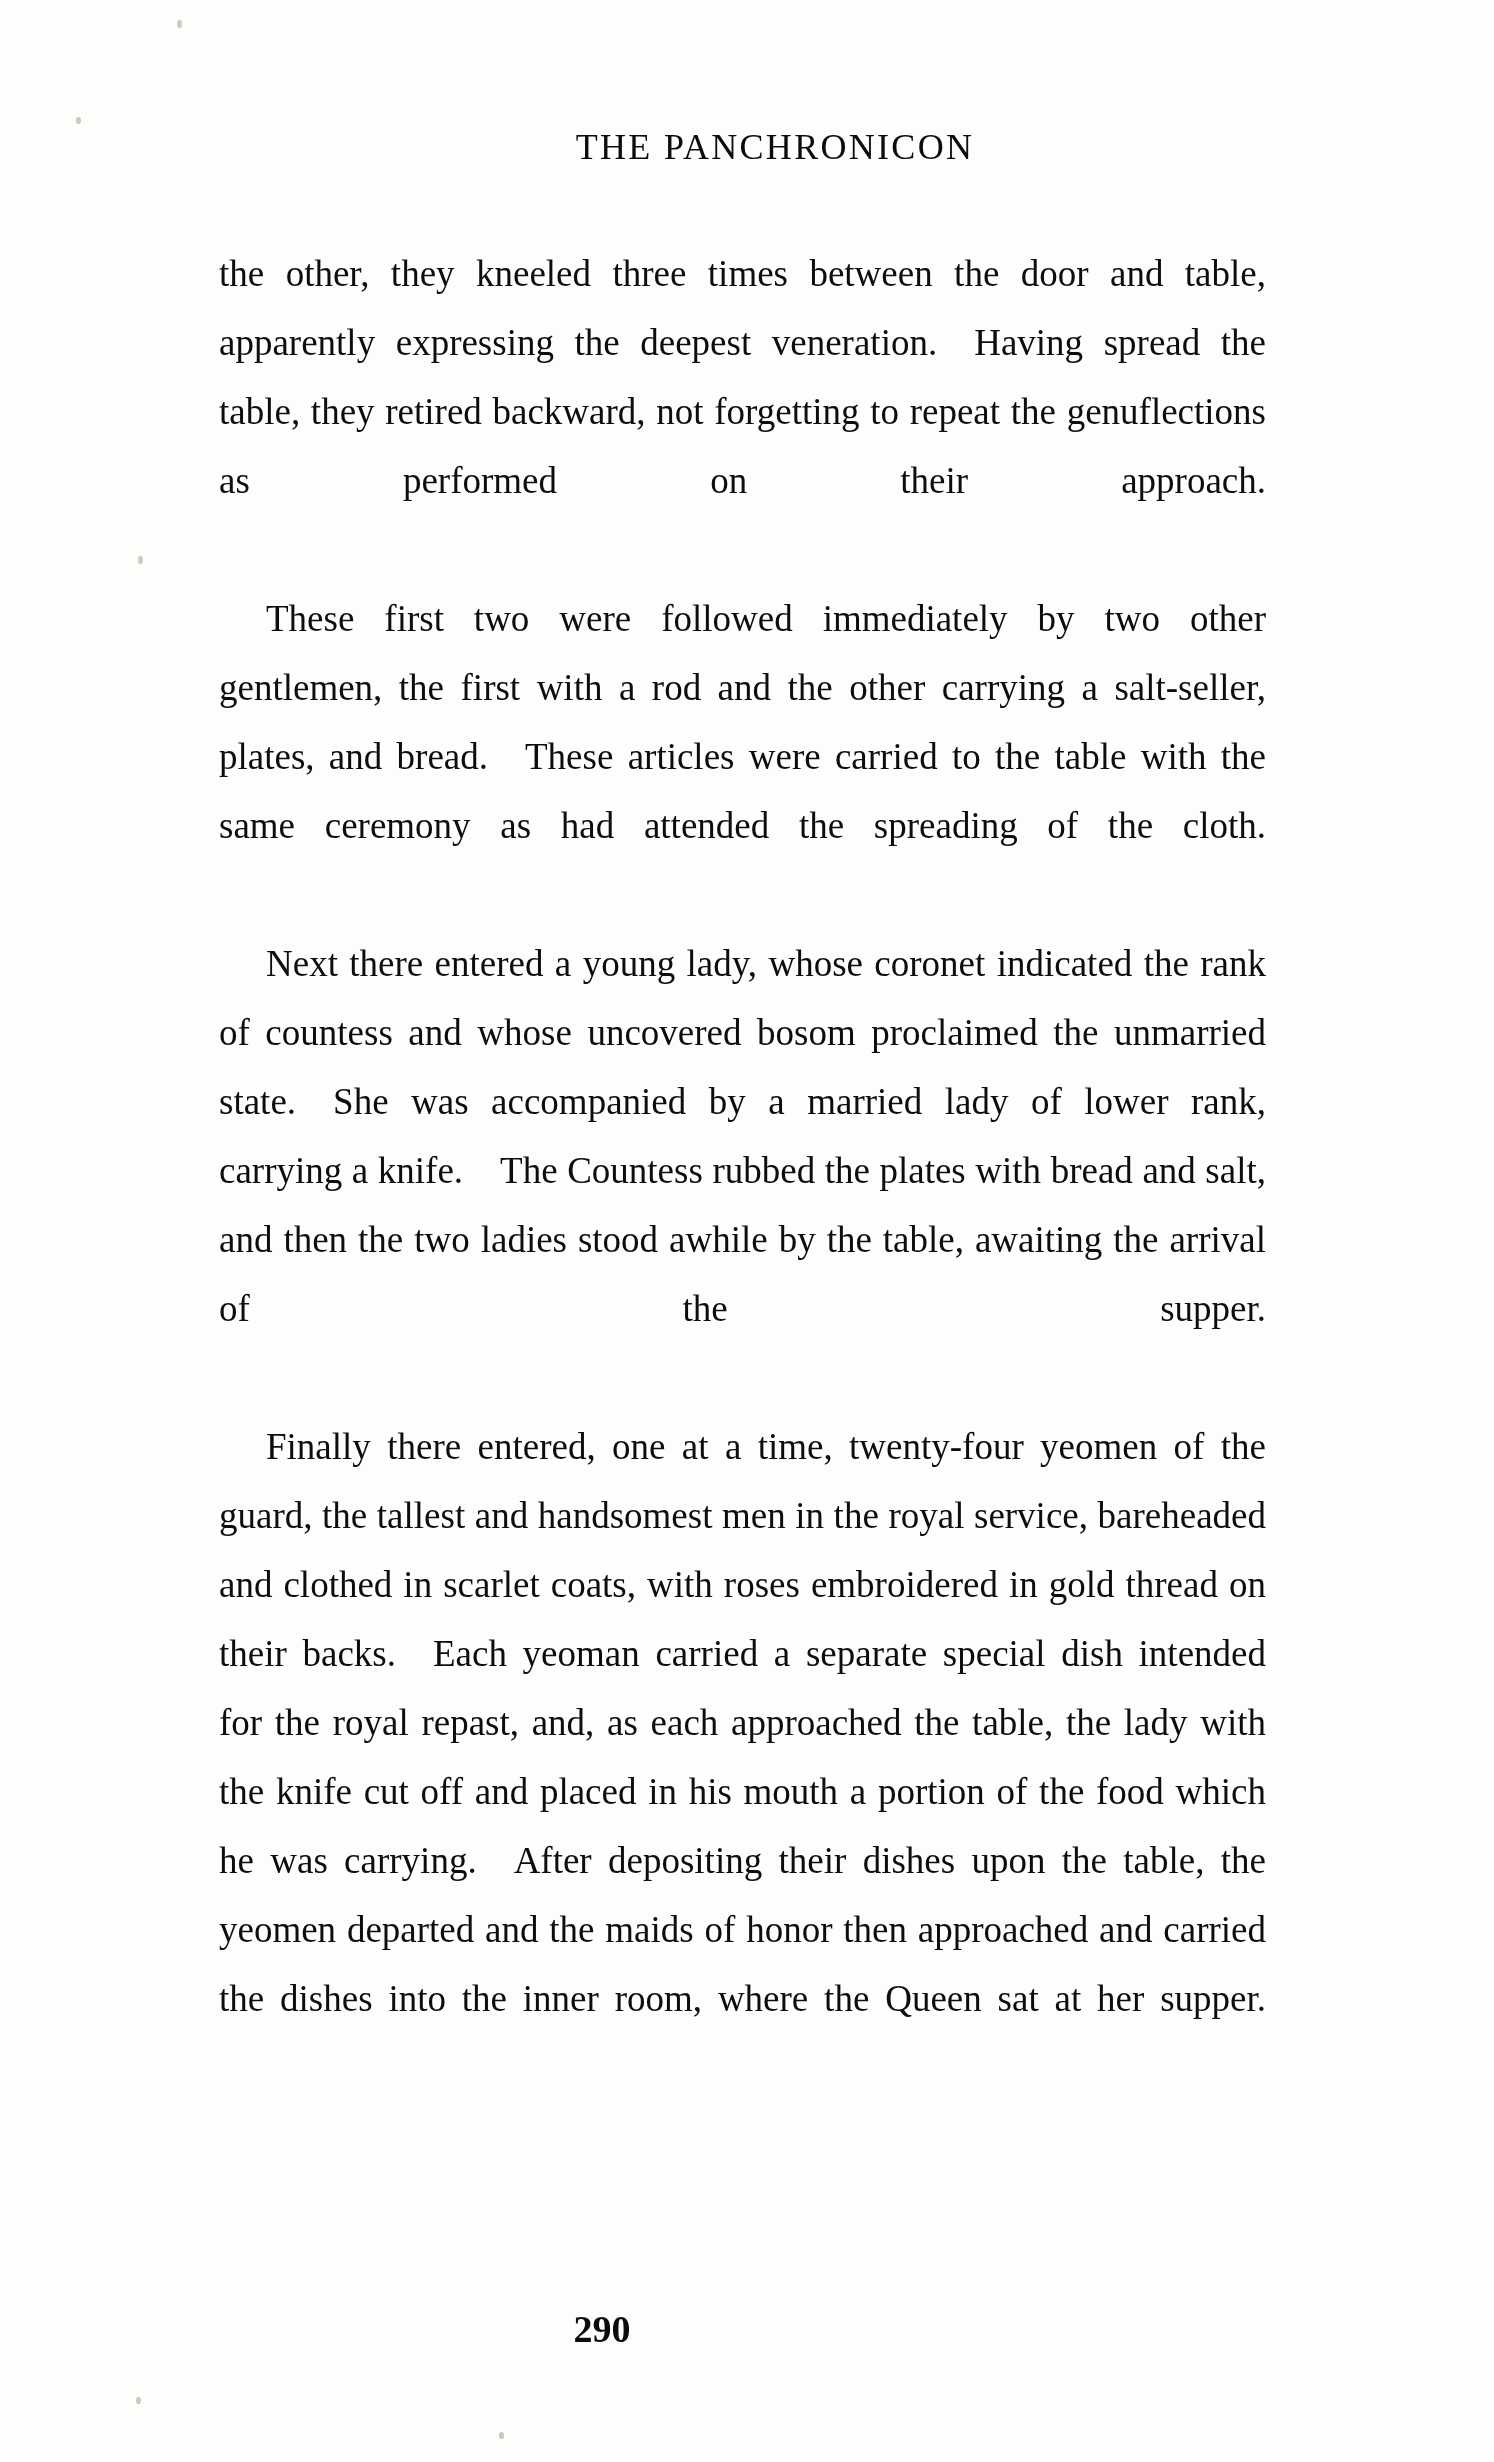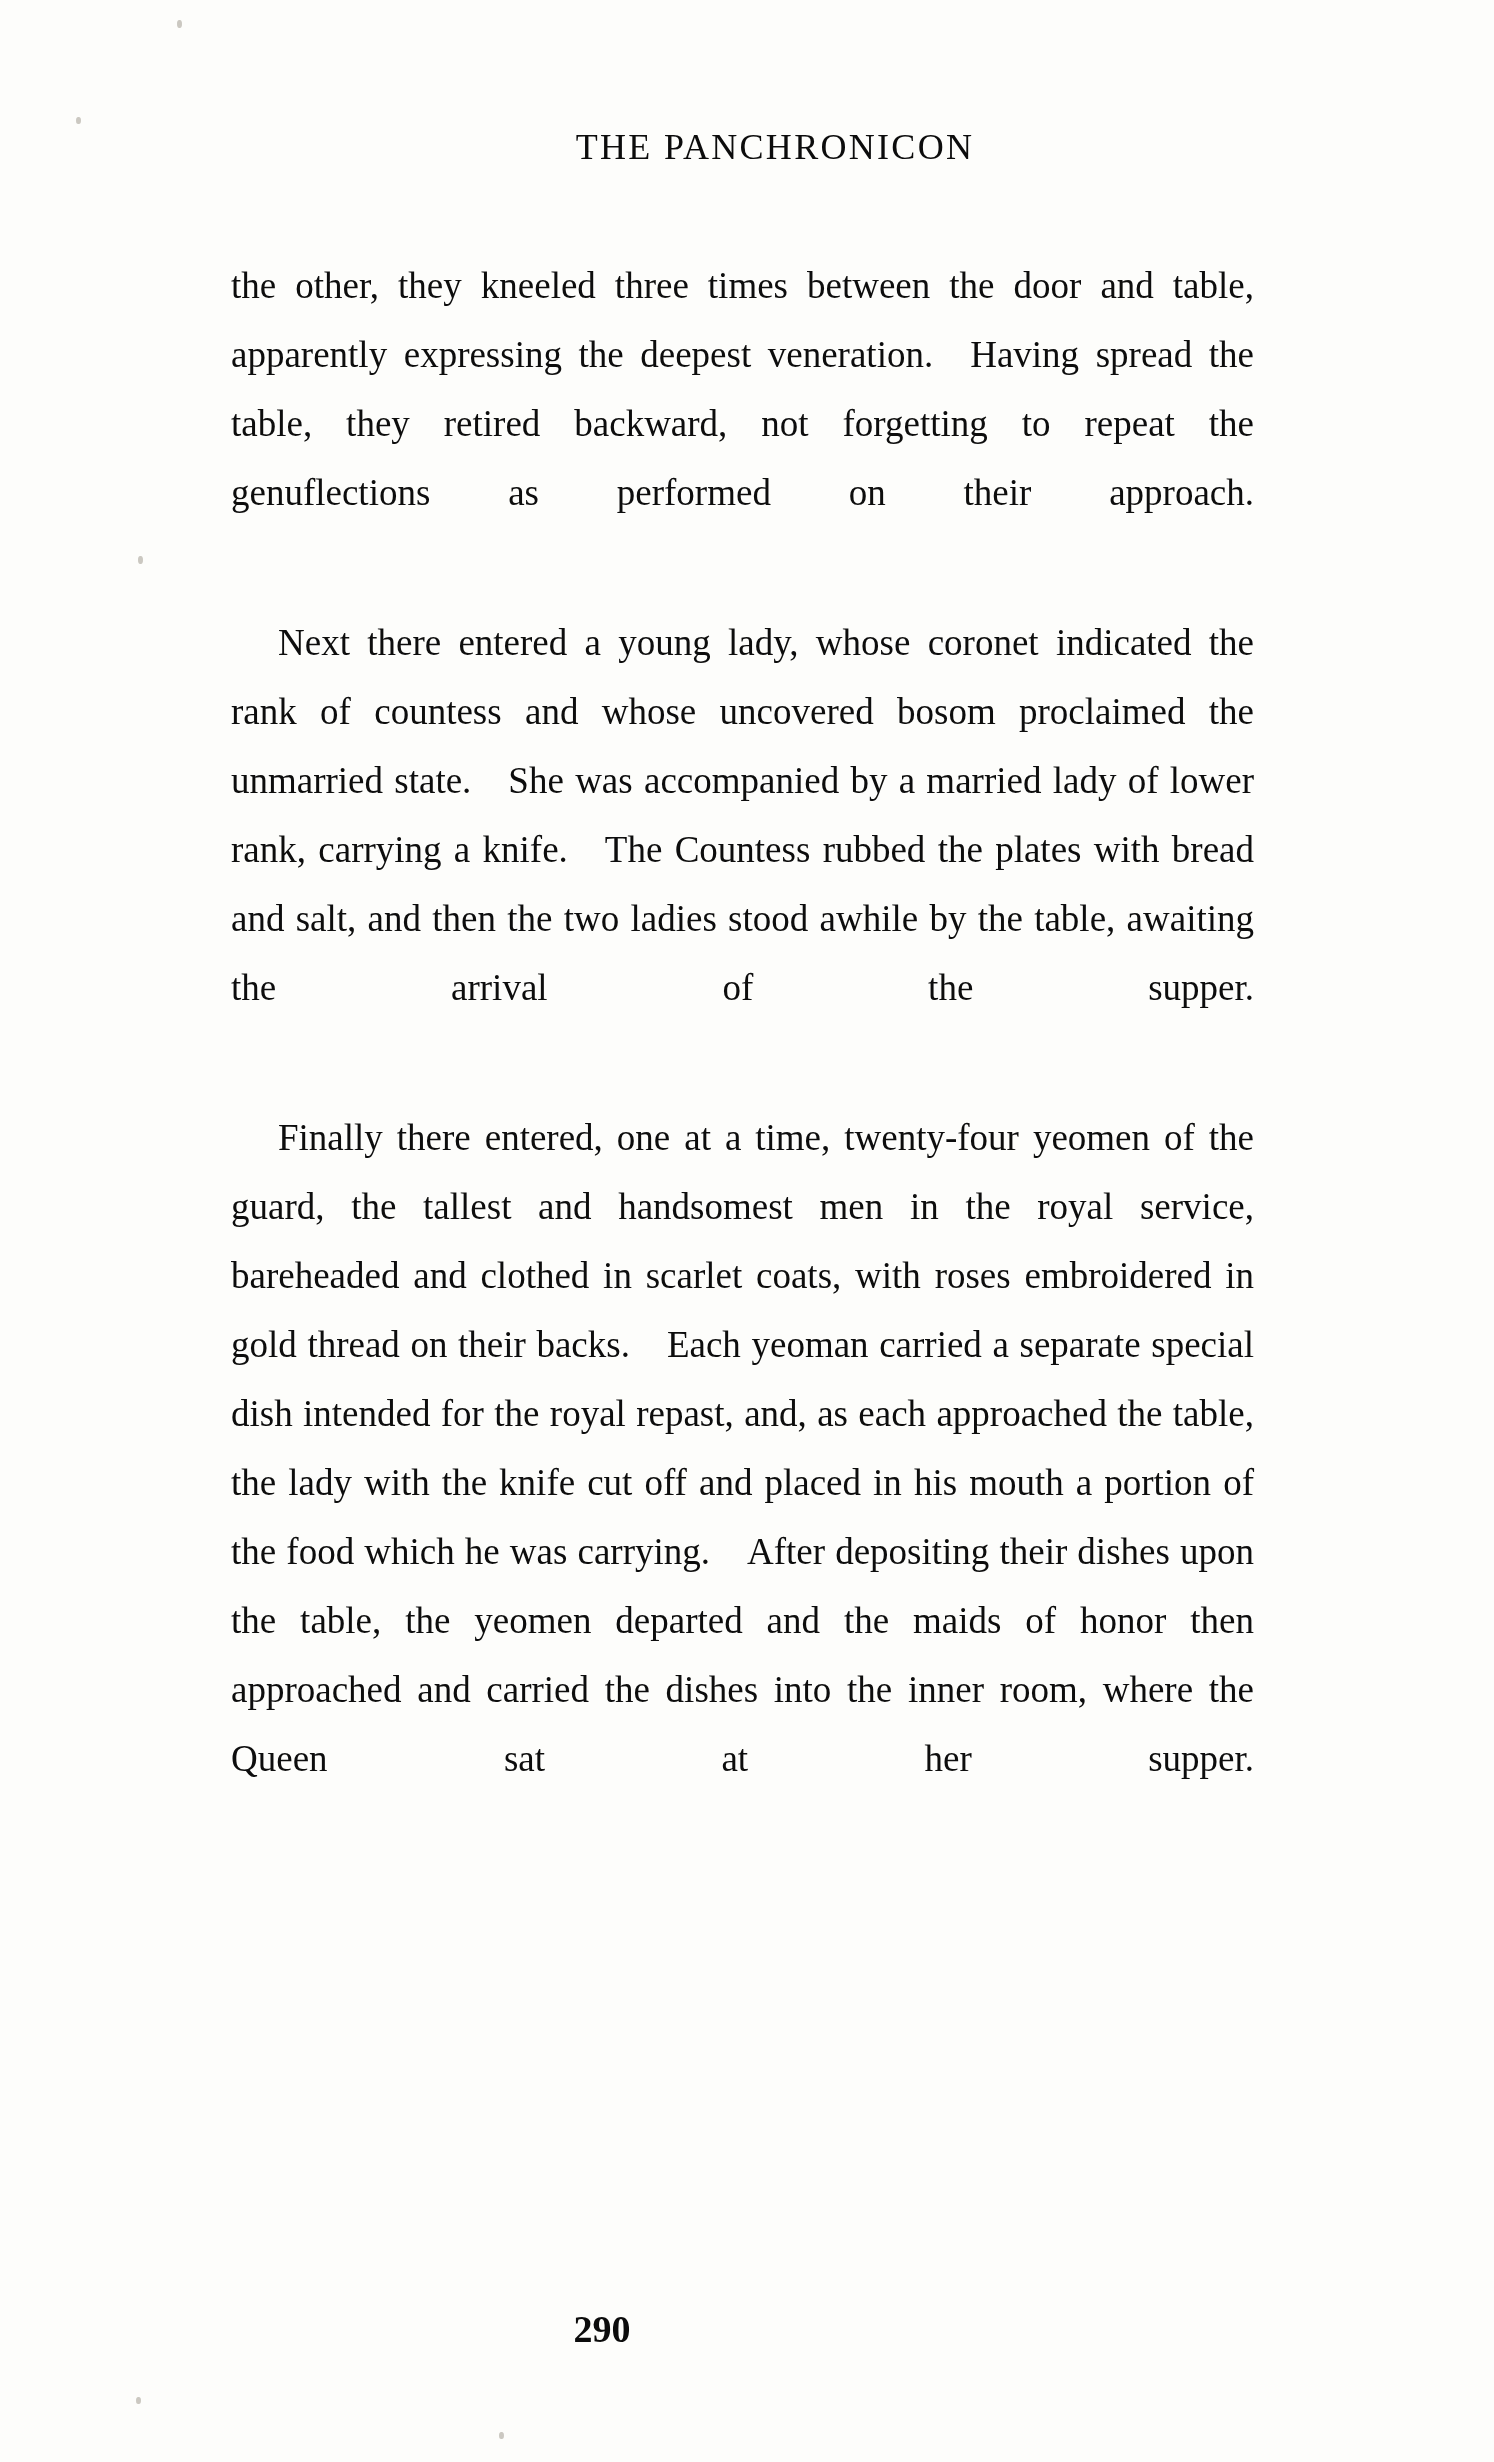--- a/index.html
+++ b/index.html
@@ -35,21 +35,21 @@
     color: #0c0c0c;
     padding-left: 28px;
   }
   .textblock {
     position: absolute;
     left: 219px;
     top: 239px;
     width: 1047px;
   }
   p.para {
-    margin: 12px;
+    margin: 0;
     font-size: 37px;
     line-height: 69px;
     text-align: justify;
     text-justify: inter-word;
     color: #0d0d0d;
     text-indent: 0;
   }
   p.para.indent {
     text-indent: 47px;
   }
@@ -84,19 +84,20 @@
   <div class="speck" style="left:177px; top:20px; width:4.5px; height:8.1px;"></div>
   <div class="speck" style="left:76px; top:117px; width:4.5px; height:7.2px;"></div>
   <div class="speck" style="left:138px; top:556px; width:4.5px; height:8.1px;"></div>
   <div class="speck" style="left:136px; top:2397px; width:4.5px; height:7.2px;"></div>
   <div class="speck" style="left:499px; top:2432px; width:4.5px; height:7.2px;"></div>
 
   <div class="running-head">THE PANCHRONICON</div>
 
   <div class="textblock">
     <p class="para">the other, they kneeled three times between the door and table, apparently expressing the deepest veneration. Having spread the table, they retired backward, not forgetting to repeat the genuflections as performed on their approach.</p>
+    <p class="para indent">These first two were followed immediately by two other gentlemen, the first with a rod and the other carrying a salt-seller, plates, and bread. These articles were carried to the table with the same ceremony as had attended the spreading of the cloth.</p>
     <p class="para indent">Next there entered a young lady, whose coronet indicated the rank of countess and whose uncovered bosom proclaimed the unmarried state. She was accompanied by a married lady of lower rank, carrying a knife. The Countess rubbed the plates with bread and salt, and then the two ladies stood awhile by the table, awaiting the arrival of the supper.</p>
     <p class="para indent">Finally there entered, one at a time, twenty-four yeomen of the guard, the tallest and handsomest men in the royal service, bareheaded and clothed in scarlet coats, with roses embroidered in gold thread on their backs. Each yeoman carried a separate special dish intended for the royal repast, and, as each approached the table, the lady with the knife cut off and placed in his mouth a portion of the food which he was carrying. After depositing their dishes upon the table, the yeomen departed and the maids of honor then approached and carried the dishes into the inner room, where the Queen sat at her supper.</p>
   </div>
 
   <div class="folio">290</div>
 </div>
 
 
 </body></html>

